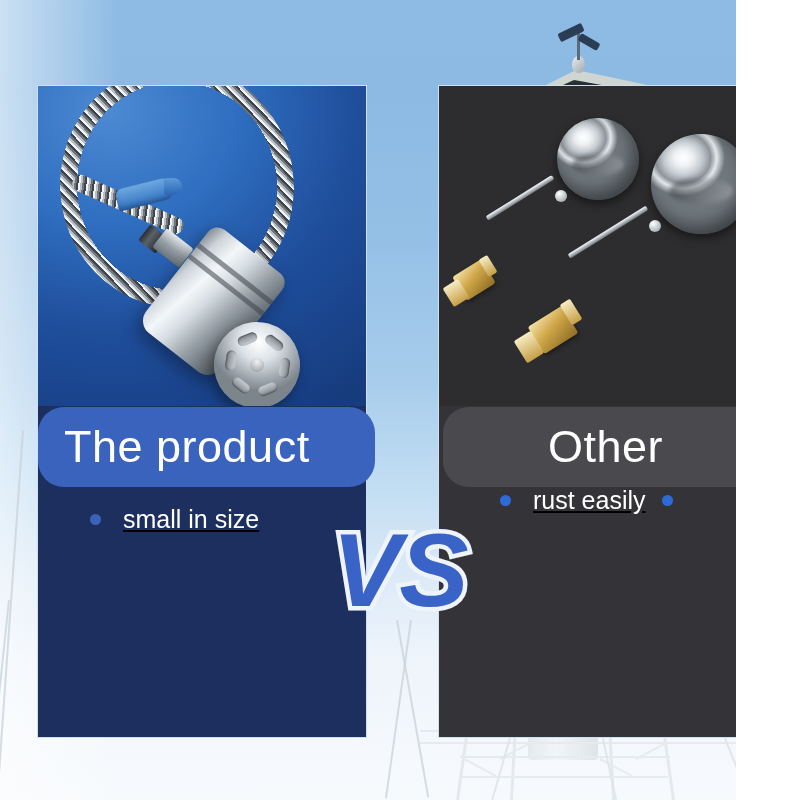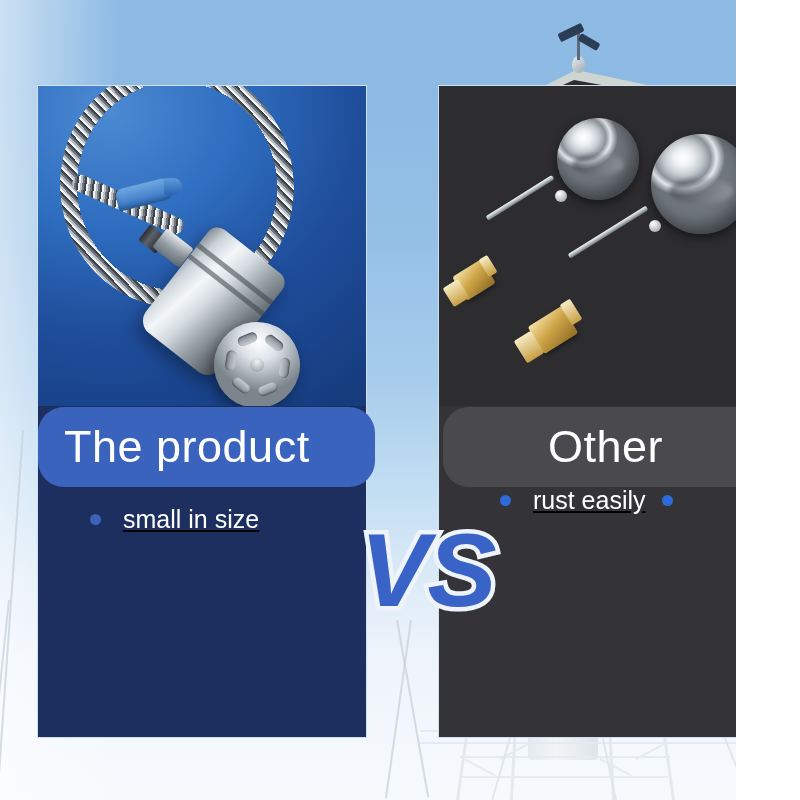--- a/index.html
+++ b/index.html
@@ -395,21 +395,20 @@
     top: 518px;
     font-size: 104px;
     font-weight: bold;
     font-style: italic;
     color: #3a63c8;
     letter-spacing: -2px;
     line-height: 1;
     -webkit-text-stroke: 9px #eef4fa;
     paint-order: stroke fill;
     z-index: 6;
-    margin-left: 28px;
   }
 </style>
 </head>
 <body>
 
 <div id="stage">
 
   <div class="sky"></div>
   <div class="sky-haze-left"></div>
 

